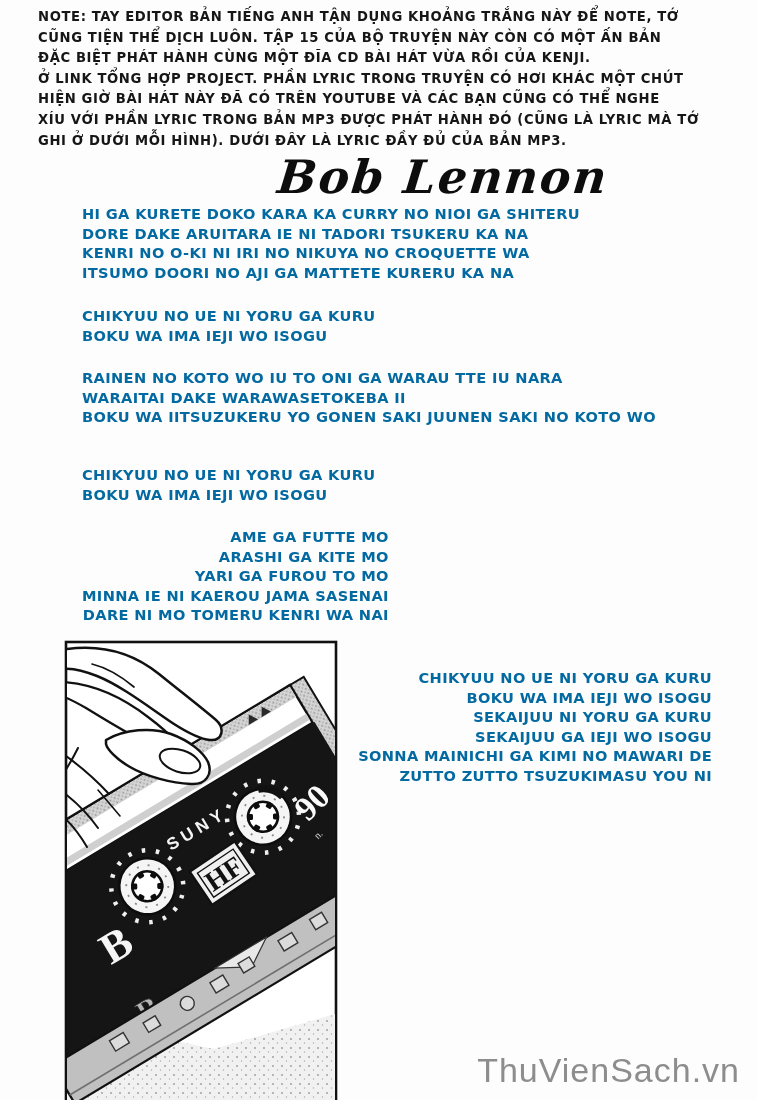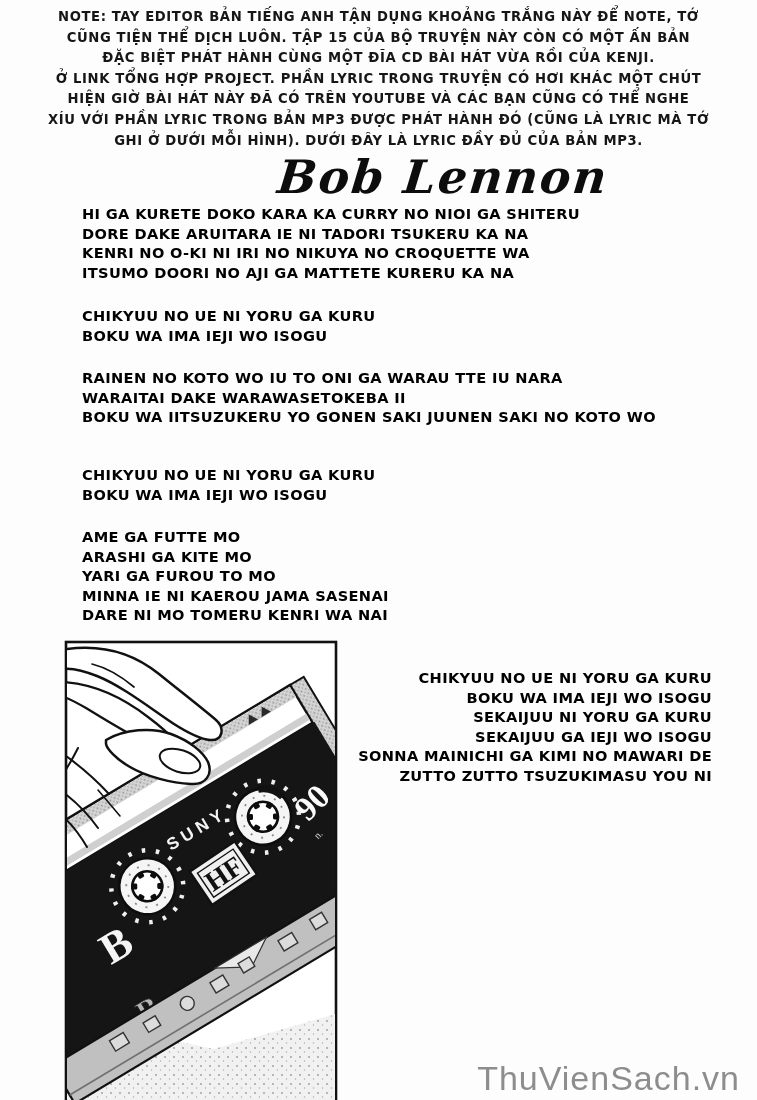--- a/index.html
+++ b/index.html
@@ -1,48 +1,47 @@
 <!DOCTYPE html>
 <html><head>
 <meta charset="utf-8">
 <style>
   * { margin:0; padding:0; box-sizing:border-box; }
   html,body { width:757px; height:1100px; background:#fdfdfd; overflow:hidden; }
   body { position:relative; font-family:"DejaVu Sans","Liberation Sans",sans-serif; color:#141414; }
 
   .note {
     position:absolute; top:7px; left:38px; width:681px;
-    text-align:center; font-weight:bold; font-size:13.2px; line-height:20.6px;
+    font-weight:bold; font-size:13.2px; line-height:20.6px;
     letter-spacing:0.6px; color:#161616;
   }
   .title {
     position:absolute; top:150px; left:278px;
     font-family:"DejaVu Serif","Liberation Serif",serif;
     font-style:italic; font-weight:bold; font-size:46px; color:#0d0d0d;
     transform:skewX(-6deg); letter-spacing:2px; white-space:nowrap;
   }
   .verse {
     position:absolute; left:82px; font-weight:bold; font-size:14.6px;
-    line-height:19.6px; letter-spacing:0.35px; color:#000000; white-space:nowrap;
+    line-height:19.6px; letter-spacing:0.35px; color:#0369a1; white-space:nowrap;
   }
   .verse.v1 { top:204px; }
   .verse.v2 { top:306px; }
   .verse.v3 { top:368px; }
   .verse.v4 { top:465px; }
-  .verse.v5 { top:527px; }
+  .verse.v5 { top:527px;text-align:right; }
   .verse.final { left:auto; right:45px; top:668px; text-align:right; }
 
   .panel { position:absolute; left:64px; top:640px; width:274px; height:460px; }
 
   .watermark {
     position:absolute; top:1051px; right:17px;
     font-family:"Liberation Sans","DejaVu Sans",sans-serif;
     font-size:34px; font-weight:normal; color:#8d8d8d; letter-spacing:1px;
     white-space:nowrap;
-    margin-top:8px;
   }
   svg text { font-family:"Liberation Serif","DejaVu Serif",serif; }
   svg text.sans { font-family:"Liberation Sans","DejaVu Sans",sans-serif; }
 </style>
 </head>
 <body>
 
 <div class="note">
   <div>NOTE: TAY EDITOR BẢN TIẾNG ANH TẬN DỤNG KHOẢNG TRẮNG NÀY ĐỂ NOTE, TỚ</div>
   <div>CŨNG TIỆN THỂ DỊCH LUÔN. TẬP 15 CỦA BỘ TRUYỆN NÀY CÒN CÓ MỘT ẤN BẢN</div>

